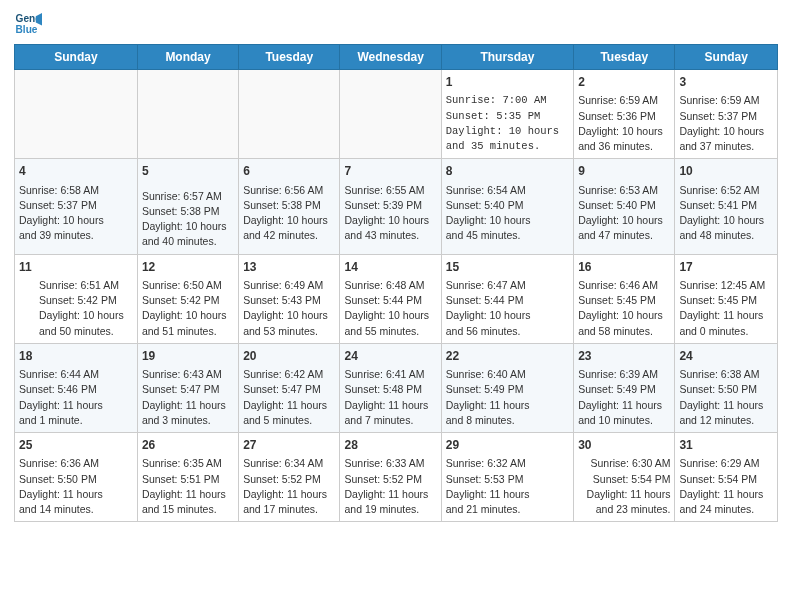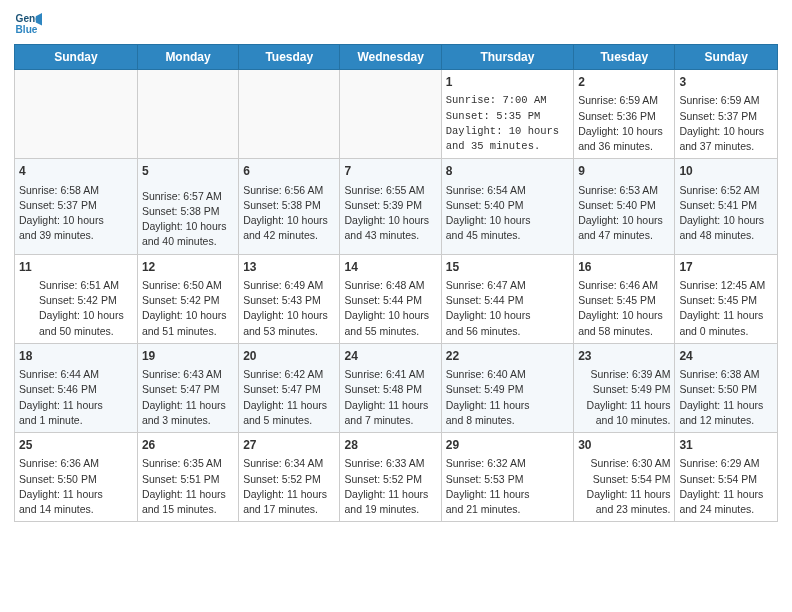--- a/index.html
+++ b/index.html
@@ -274,21 +274,21 @@
           </td>
           <td>
             <span class="day-num">22</span>
             <div style="white-space: pre-line;">Sunrise: 6:40 AM
 Sunset: 5:49 PM
 Daylight: 11 hours
 and 8 minutes.</div>
           </td>
           <td>
             <span class="day-num">23</span>
-            <div style="white-space: pre-line; text-align: right;">Sunrise: 6:39 AM
+            <div style="white-space: pre-line;">Sunrise: 6:39 AM
 Sunset: 5:49 PM
 Daylight: 11 hours
 and 10 minutes.</div>
           </td>
           <td>
             <span class="day-num">24</span>
             <div style="white-space: pre-line;">Sunrise: 6:38 AM
 Sunset: 5:50 PM
 Daylight: 11 hours
 and 12 minutes.</div>

